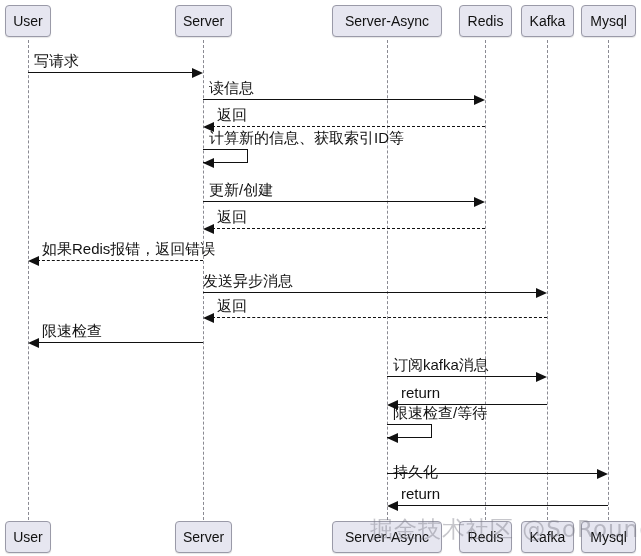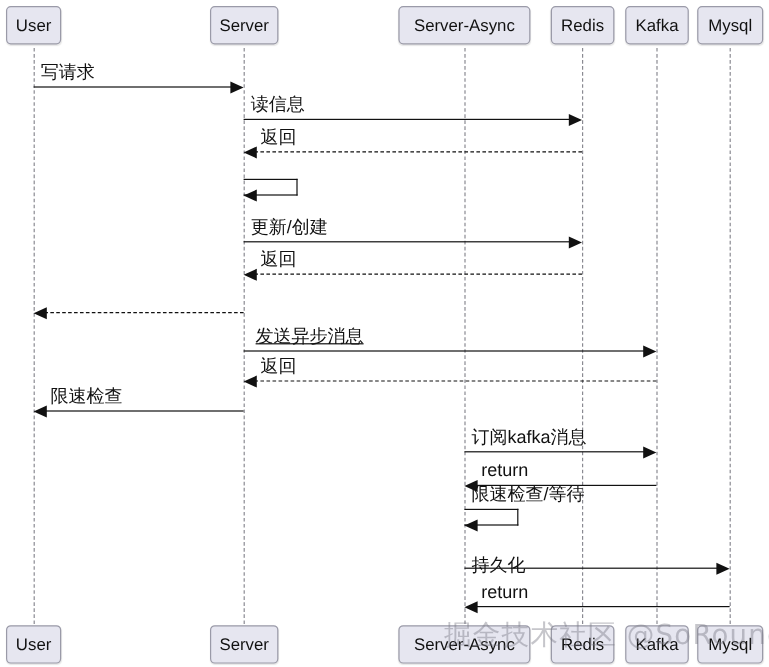--- a/index.html
+++ b/index.html
@@ -111,31 +111,33 @@
     <div class="arrow-head right" style="left: 192px; top: 68px;"></div>
     <div class="msg-label" style="left: 34px; top: 54px;">写请求</div>
     <div class="msg-line" style="left: 203px; width: 273px; top: 99px;"></div>
     <div class="arrow-head right" style="left: 474px; top: 95px;"></div>
     <div class="msg-label" style="left: 209px; top: 81px;">读信息</div>
     <div class="msg-line dashed" style="left: 212px; width: 273px; top: 126px;"></div>
     <div class="arrow-head left" style="left: 203px; top: 122px;"></div>
     <div class="msg-label" style="left: 217px; top: 108px;">返回</div>
     <div class="self-loop" style="left: 203px; top: 149px; width: 45px;"></div>
     <div class="arrow-head left" style="left: 203px; top: 158px;"></div>
+    <div class="msg-label" style="left: 209px; top: 131px;">计算新的信息、获取索引ID等</div>
     <div class="msg-line" style="left: 203px; width: 273px; top: 201px;"></div>
     <div class="arrow-head right" style="left: 474px; top: 197px;"></div>
     <div class="msg-label" style="left: 209px; top: 183px;">更新/创建</div>
     <div class="msg-line dashed" style="left: 212px; width: 273px; top: 228px;"></div>
     <div class="arrow-head left" style="left: 203px; top: 224px;"></div>
     <div class="msg-label" style="left: 217px; top: 210px;">返回</div>
     <div class="msg-line dashed" style="left: 37px; width: 166px; top: 260px;"></div>
     <div class="arrow-head left" style="left: 28px; top: 256px;"></div>
+    <div class="msg-label" style="left: 42px; top: 242px;">如果Redis报错，返回错误</div>
     <div class="msg-line" style="left: 203px; width: 335px; top: 292px;"></div>
     <div class="arrow-head right" style="left: 536px; top: 288px;"></div>
-    <div class="msg-label" style="left: 213px; top: 274px; text-decoration: underline;">发送异步消息</div>
+    <div class="msg-label" style="left: 203px; top: 274px;">发送异步消息</div>
     <div class="msg-line dashed" style="left: 212px; width: 335px; top: 317px;"></div>
     <div class="arrow-head left" style="left: 203px; top: 313px;"></div>
     <div class="msg-label" style="left: 217px; top: 299px;">返回</div>
     <div class="msg-line" style="left: 37px; width: 166px; top: 342px;"></div>
     <div class="arrow-head left" style="left: 28px; top: 338px;"></div>
     <div class="msg-label" style="left: 42px; top: 324px;">限速检查</div>
     <div class="msg-line" style="left: 387px; width: 151px; top: 376px;"></div>
     <div class="arrow-head right" style="left: 536px; top: 372px;"></div>
     <div class="msg-label" style="left: 393px; top: 358px;">订阅kafka消息</div>
     <div class="msg-line" style="left: 396px; width: 151px; top: 404px;"></div>

